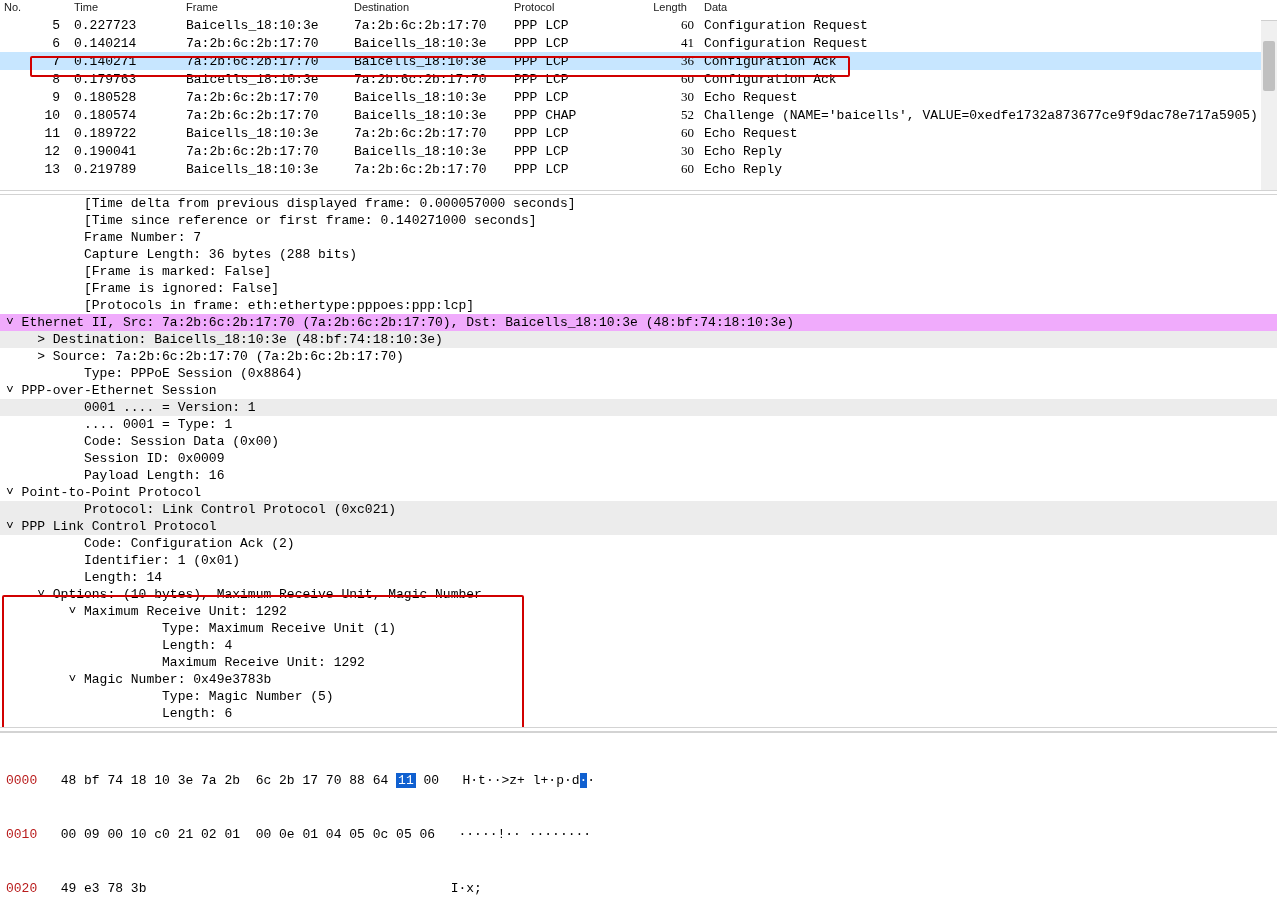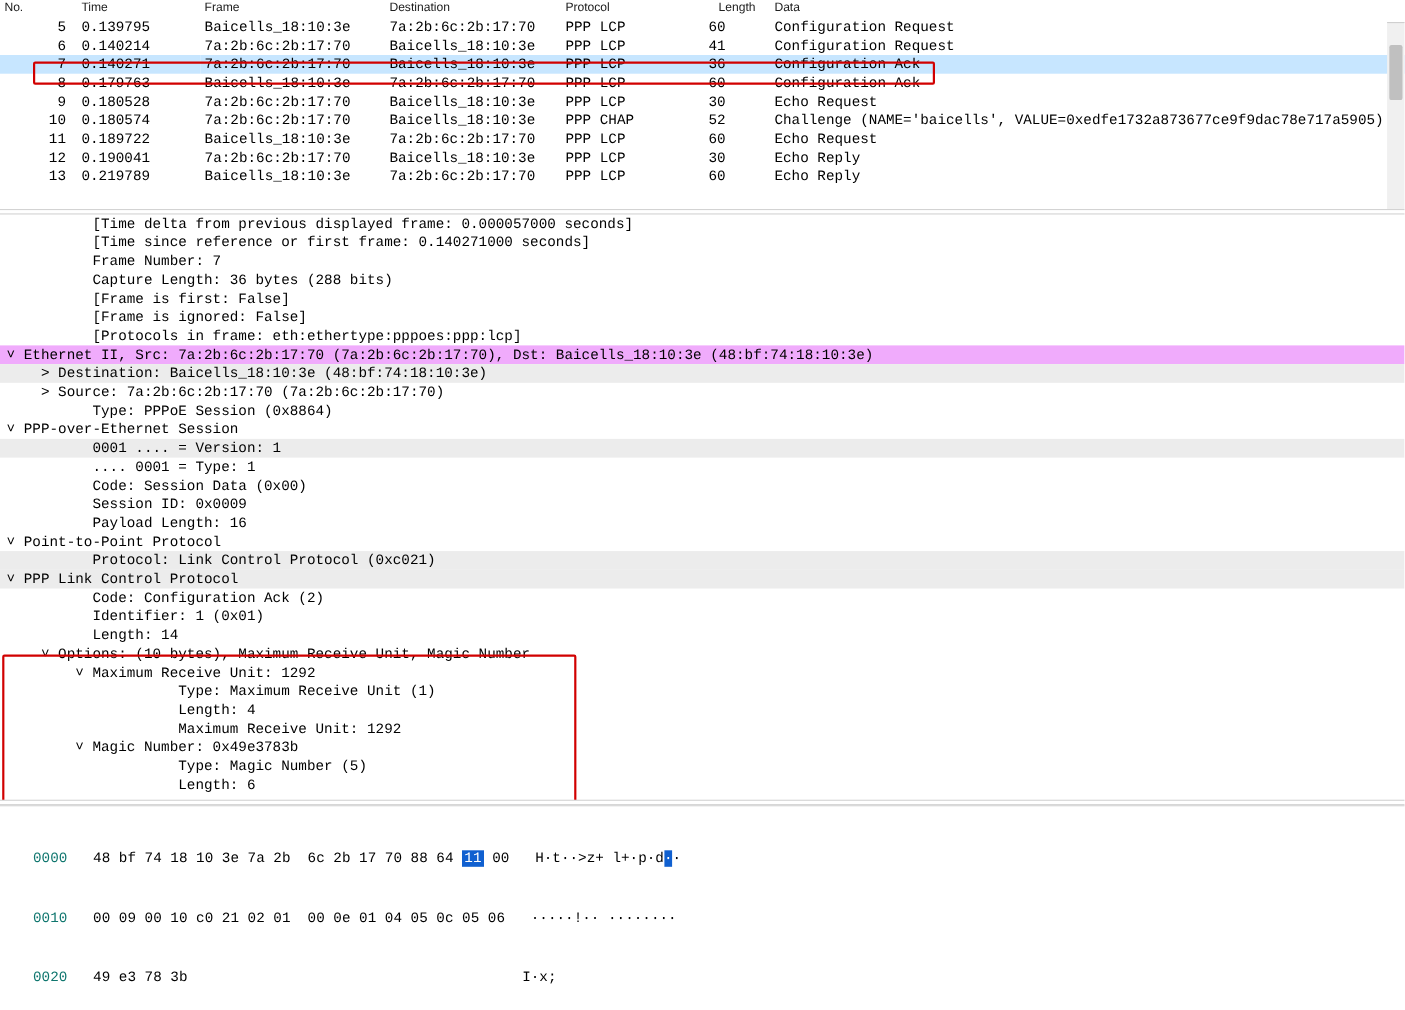--- a/index.html
+++ b/index.html
@@ -29,21 +29,21 @@
     color:#202020;
     padding:1px 4px 3px;
     white-space:nowrap;
   }
   .packet-table td {
     padding:1px 4px;
     white-space:nowrap;
     overflow:hidden;
   }
   .packet-table td.num   { text-align:right;  padding-right:10px;}
-  .packet-table td.len   { text-align:left;  padding-right:6px;}
+  .packet-table td.len   { text-align:right;  padding-right:6px;font-family:Liberation Serif, serif;}
   tr.sel { background:#c7e6ff; }
   .red-sel {
     position:absolute;
     border:2px solid #d10000;
     border-radius:2px;
     pointer-events:none;
   }
   .scrollbar {
     position:absolute;
     right:0; top:20px; bottom:0; width:16px;
@@ -74,21 +74,21 @@
     pointer-events:none;
   }
 
   
   .hex {
     border-top:1px solid #d3d3d3;
     padding:3px 6px 2px;
     white-space:pre;
     line-height:18px;
   }
-  .hex .off { color:#0f766e;margin-left:24px; }
+  .hex .off { color:#b91c1c; }
   .hex .bsel { background:#1060d0; color:#fff; padding:0 2px; }
   .hex .tsel { background:#1060d0; color:#fff; }
 </style>
 </head>
 <body>
 
 <div class="packet-wrap" style="height:190px;">
   <table class="packet-table">
     <colgroup>
       <col style="width:70px">
@@ -106,21 +106,21 @@
         <th>Frame</th>
         <th>Destination</th>
         <th>Protocol</th>
         <th style="text-align:center">Length</th>
         <th>Data</th>
       </tr>
     </thead>
     <tbody id="pkt-body">
         <tr>
           <td class="num">5</td>
-          <td>0.139795</td>
+          <td>0.227723</td>
           <td>Baicells_18:10:3e</td>
           <td>7a:2b:6c:2b:17:70</td>
           <td>PPP LCP</td>
           <td class="len">60</td>
           <td>Configuration Request</td>
         </tr>
         <tr>
           <td class="num">6</td>
           <td>0.140214</td>
           <td>7a:2b:6c:2b:17:70</td>
@@ -202,21 +202,21 @@
 </div>
 
 <div class="divider"></div>
 
 <div class="details" id="details">
 
   <div class="line">          [Time delta from previous displayed frame: 0.000057000 seconds]</div>
     <div class="line">          [Time since reference or first frame: 0.140271000 seconds]</div>
     <div class="line">          Frame Number: 7</div>
     <div class="line">          Capture Length: 36 bytes (288 bits)</div>
-    <div class="line">          [Frame is first: False]</div>
+    <div class="line">          [Frame is marked: False]</div>
     <div class="line">          [Frame is ignored: False]</div>
     <div class="line">          [Protocols in frame: eth:ethertype:pppoes:ppp:lcp]</div>
     <div class="line hl1">˅ Ethernet II, Src: 7a:2b:6c:2b:17:70 (7a:2b:6c:2b:17:70), Dst: Baicells_18:10:3e (48:bf:74:18:10:3e)</div>
     <div class="line hl2">    &gt; Destination: Baicells_18:10:3e (48:bf:74:18:10:3e)</div>
     <div class="line">    &gt; Source: 7a:2b:6c:2b:17:70 (7a:2b:6c:2b:17:70)</div>
     <div class="line">          Type: PPPoE Session (0x8864)</div>
     <div class="line">˅ PPP-over-Ethernet Session</div>
     <div class="line hl2">          0001 .... = Version: 1</div>
     <div class="line">          .... 0001 = Type: 1</div>
     <div class="line">          Code: Session Data (0x00)</div>

